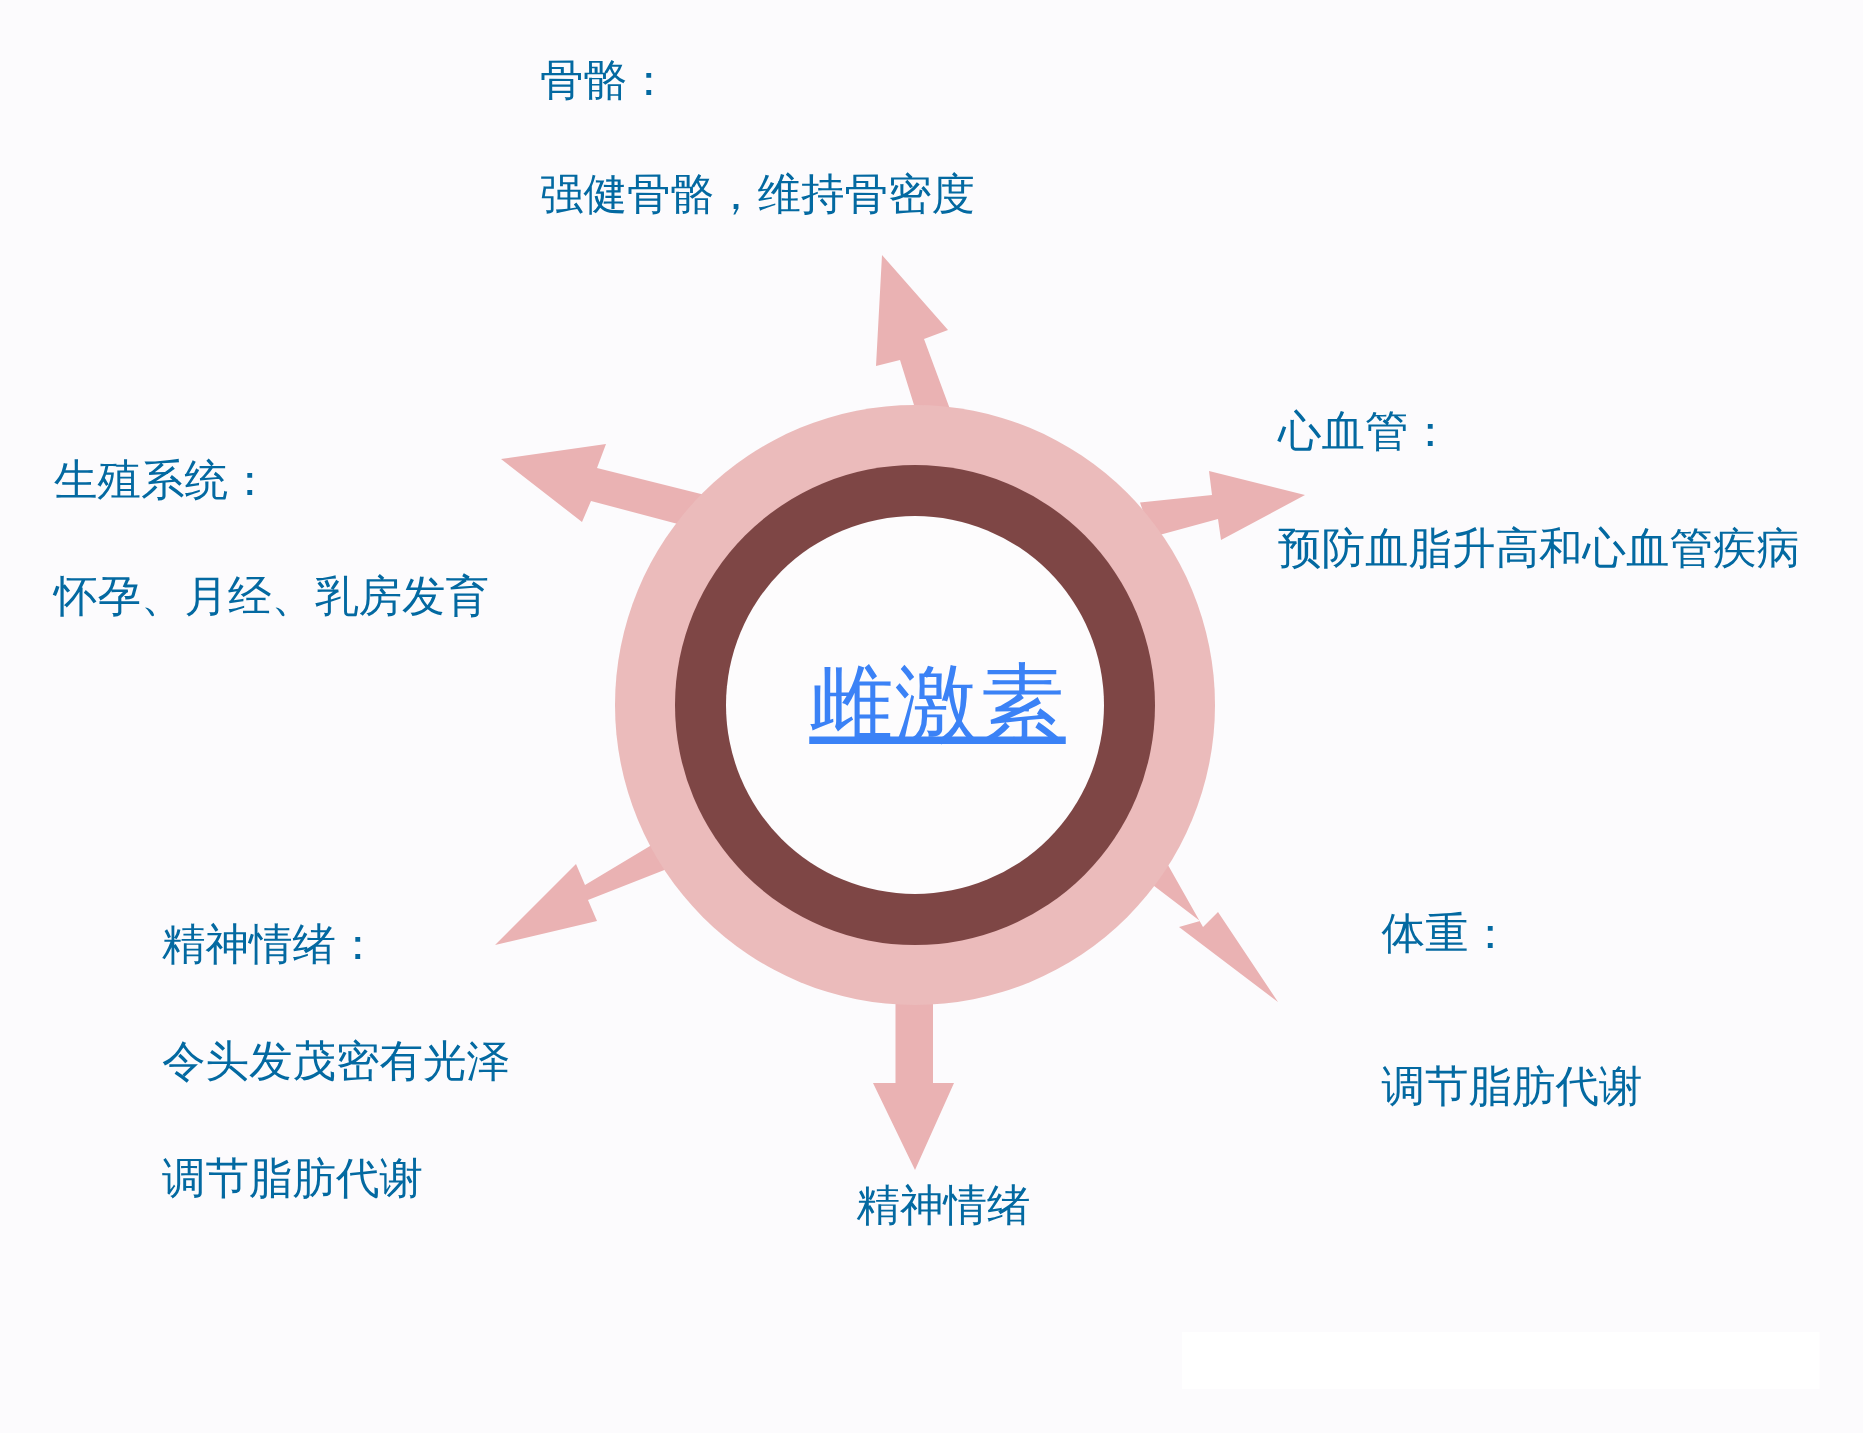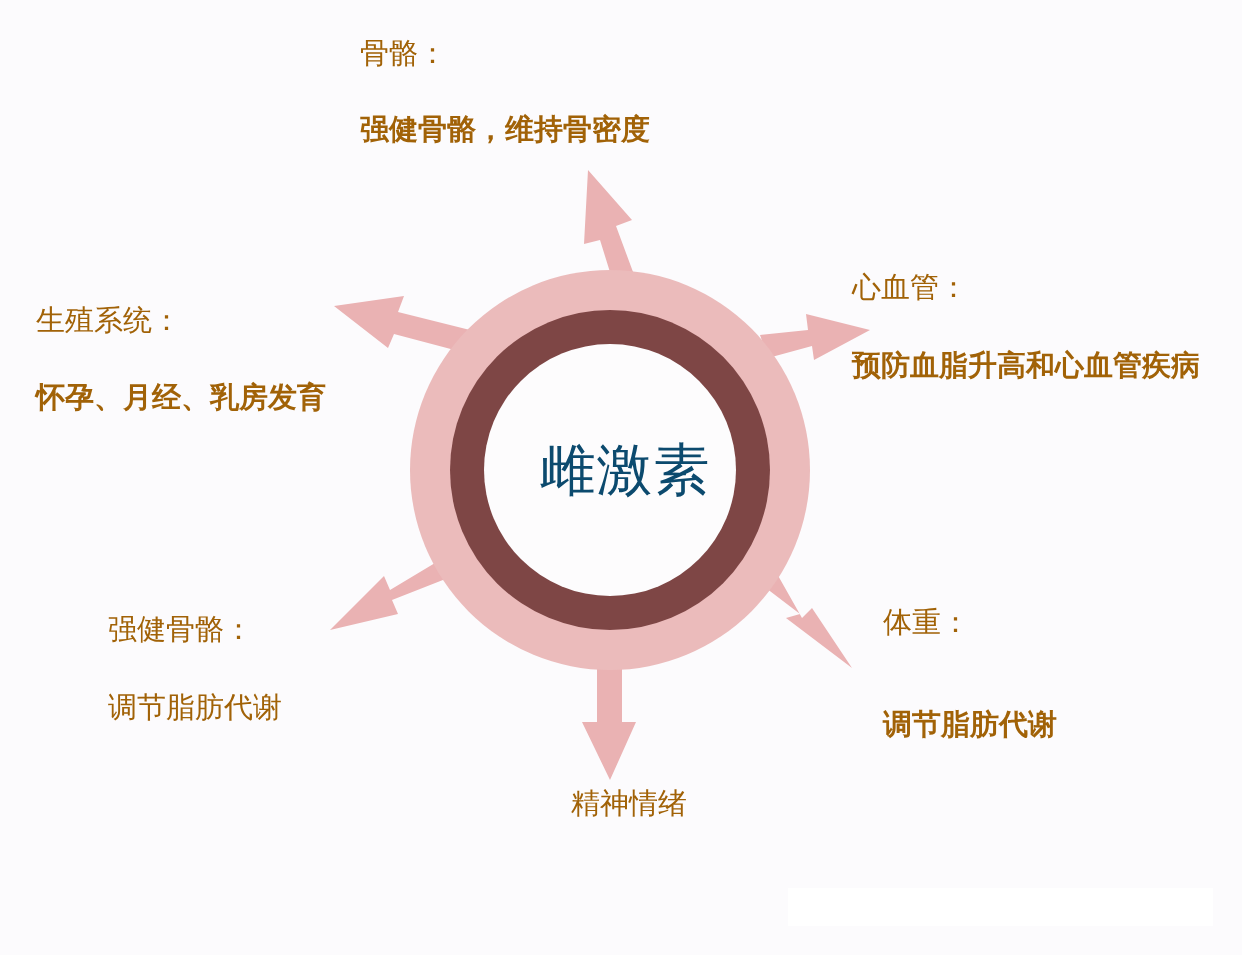--- a/index.html
+++ b/index.html
@@ -30,52 +30,52 @@
       height: 955px;
     }
     .center-label {
       position: absolute;
       left: 485px;
       top: 430px;
       width: 280px;
       text-align: center;
       font-size: 56px;
       line-height: 80px;
-      color: #0c4a6e;
+      color: #3b82f6;
       letter-spacing: 1px;
+      text-decoration: underline;
     }
     .node {
       position: absolute;
       font-size: 29px;
       line-height: 34px;
-      color: #a16207;
+      color: #0369a1;
       white-space: nowrap;
     }
     .node .title {
       display: block;
     }
     .node .desc {
       display: block;
-      font-weight: bold;
     }
     
     #node-bone { left: 360px; top: 36px; }
     #node-bone .desc { margin-top: 42px; }
 
     #node-cardio { left: 852px; top: 270px; }
     #node-cardio .desc { margin-top: 44px; }
 
     #node-repro { left: 36px; top: 303px; }
     #node-repro .desc { margin-top: 43px; }
 
     #node-skin { left: 108px; top: 612px; }
     #node-skin .desc { margin-top: 44px; }
     #node-skin .desc2 { display: block; margin-top: 44px; }
 
-    #node-weight { left: 883px; top: 605px; }
+    #node-weight { left: 921px; top: 605px; }
     #node-weight .desc { margin-top: 68px; }
 
     #node-mood { left: 452px; top: 786px; margin-left: 23px; }
     #node-mood .title { padding-left: 96px; }
     #node-mood .desc { margin-top: 44px; }
 
     .white-strip {
       position: absolute;
       left: 788px;
       top: 888px;
@@ -124,21 +124,22 @@
     <span class="title">心血管：</span>
     <span class="desc">预防血脂升高和心血管疾病</span>
   </div>
 
   <div class="node" id="node-repro">
     <span class="title">生殖系统：</span>
     <span class="desc">怀孕、月经、乳房发育</span>
   </div>
 
   <div class="node" id="node-skin">
-    <span class="title">强健骨骼：</span>
+    <span class="title">精神情绪：</span>
+    <span class="desc">令头发茂密有光泽</span>
     <span class="desc2">调节脂肪代谢</span>
   </div>
 
   <div class="node" id="node-weight">
     <span class="title">体重：</span>
     <span class="desc">调节脂肪代谢</span>
   </div>
 
   <div class="node" id="node-mood">
     <span class="title">精神情绪</span>

